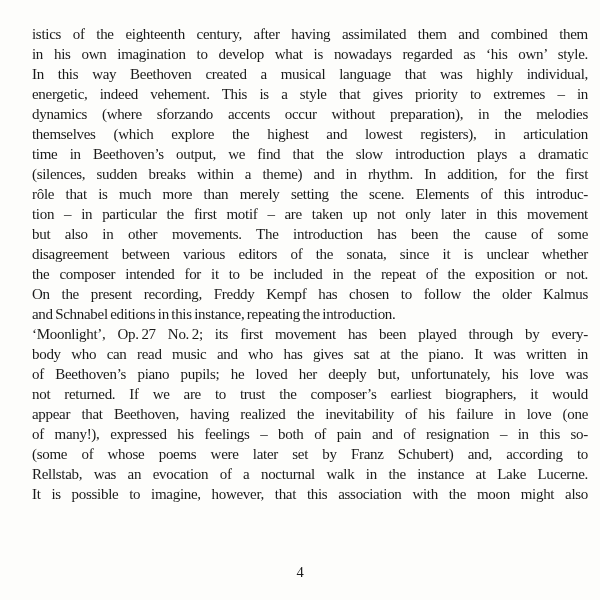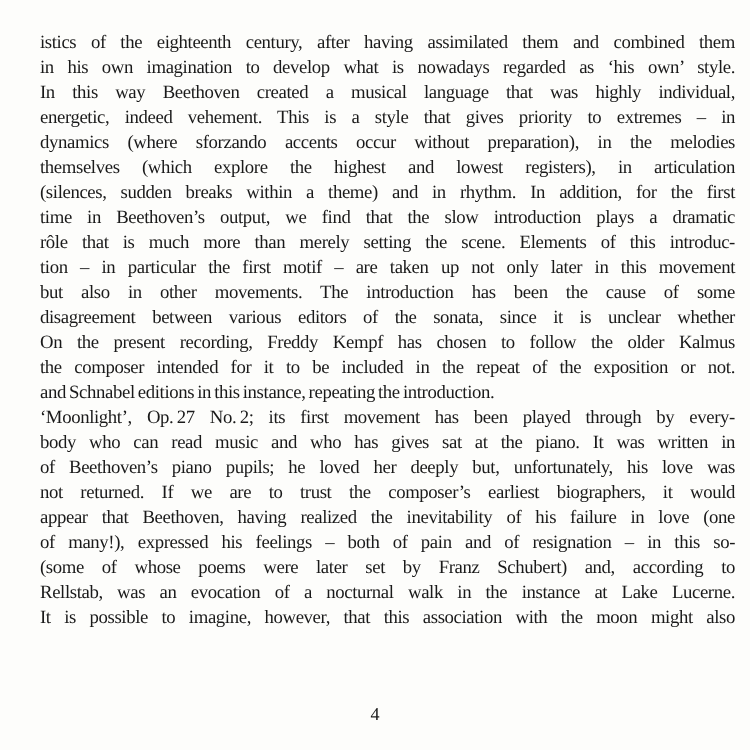--- a/index.html
+++ b/index.html
@@ -63,28 +63,28 @@
 <body style="background: rgb(253, 253, 251); color: rgb(26, 26, 26);">
 
 <div class="booklet-page">
   <div class="page-text">
       <div class="line"><span>istics of the eighteenth century, after having assimilated them and combined them</span></div>
       <div class="line"><span>in his own imagination to develop what is nowadays regarded as ‘his own’ style.</span></div>
       <div class="line"><span>In this way Beethoven created a musical language that was highly individual,</span></div>
       <div class="line"><span>energetic, indeed vehement. This is a style that gives priority to extremes – in</span></div>
       <div class="line"><span>dynamics (where </span><span class="italic">sforzando</span><span> accents occur without preparation), in the melodies</span></div>
       <div class="line"><span>themselves (which explore the highest and lowest registers), in articulation</span></div>
+      <div class="line"><span>time in Beethoven’s output, we find that the slow introduction plays a dramatic</span></div>
       <div class="line"><span>(silences, sudden breaks within a theme) and in rhythm. In addition, for the first</span></div>
-      <div class="line"><span>time in Beethoven’s output, we find that the slow introduction plays a dramatic</span></div>
       <div class="line"><span>rôle that is much more than merely setting the scene. Elements of this introduc-</span></div>
       <div class="line"><span>tion – in particular the first motif – are taken up not only later in this movement</span></div>
       <div class="line"><span>but also in other movements. The introduction has been the cause of some</span></div>
       <div class="line"><span>disagreement between various editors of the sonata, since it is unclear whether</span></div>
+      <div class="line"><span>the composer intended for it to be included in the repeat of the exposition or not.</span></div>
       <div class="line"><span>On the present recording, Freddy Kempf has chosen to follow the older Kalmus</span></div>
-      <div class="line"><span>the composer intended for it to be included in the repeat of the exposition or not.</span></div>
       <div class="line no-justify"><span>and Schnabel editions in this instance, repeating the introduction.</span></div>
       <div class="line"><span>‘Moonlight’, Op. 27 No. 2; its first movement has been played through by every-</span></div>
       <div class="line"><span>body who can read music and who has gives sat at the piano. It was written in</span></div>
       <div class="line"><span>of Beethoven’s piano pupils; he loved her deeply but, unfortunately, his love was</span></div>
       <div class="line"><span>not returned. If we are to trust the composer’s earliest biographers, it would</span></div>
       <div class="line"><span>appear that Beethoven, having realized the inevitability of his failure in love (one</span></div>
       <div class="line"><span>of many!), expressed his feelings – both of pain and of resignation – in this so-</span></div>
       <div class="line"><span>(some of whose poems were later set by Franz Schubert) and, according to</span></div>
       <div class="line"><span>Rellstab, was an evocation of a nocturnal walk in the instance at Lake Lucerne.</span></div>
       <div class="line"><span>It is possible to imagine, however, that this association with the moon might also</span></div>

